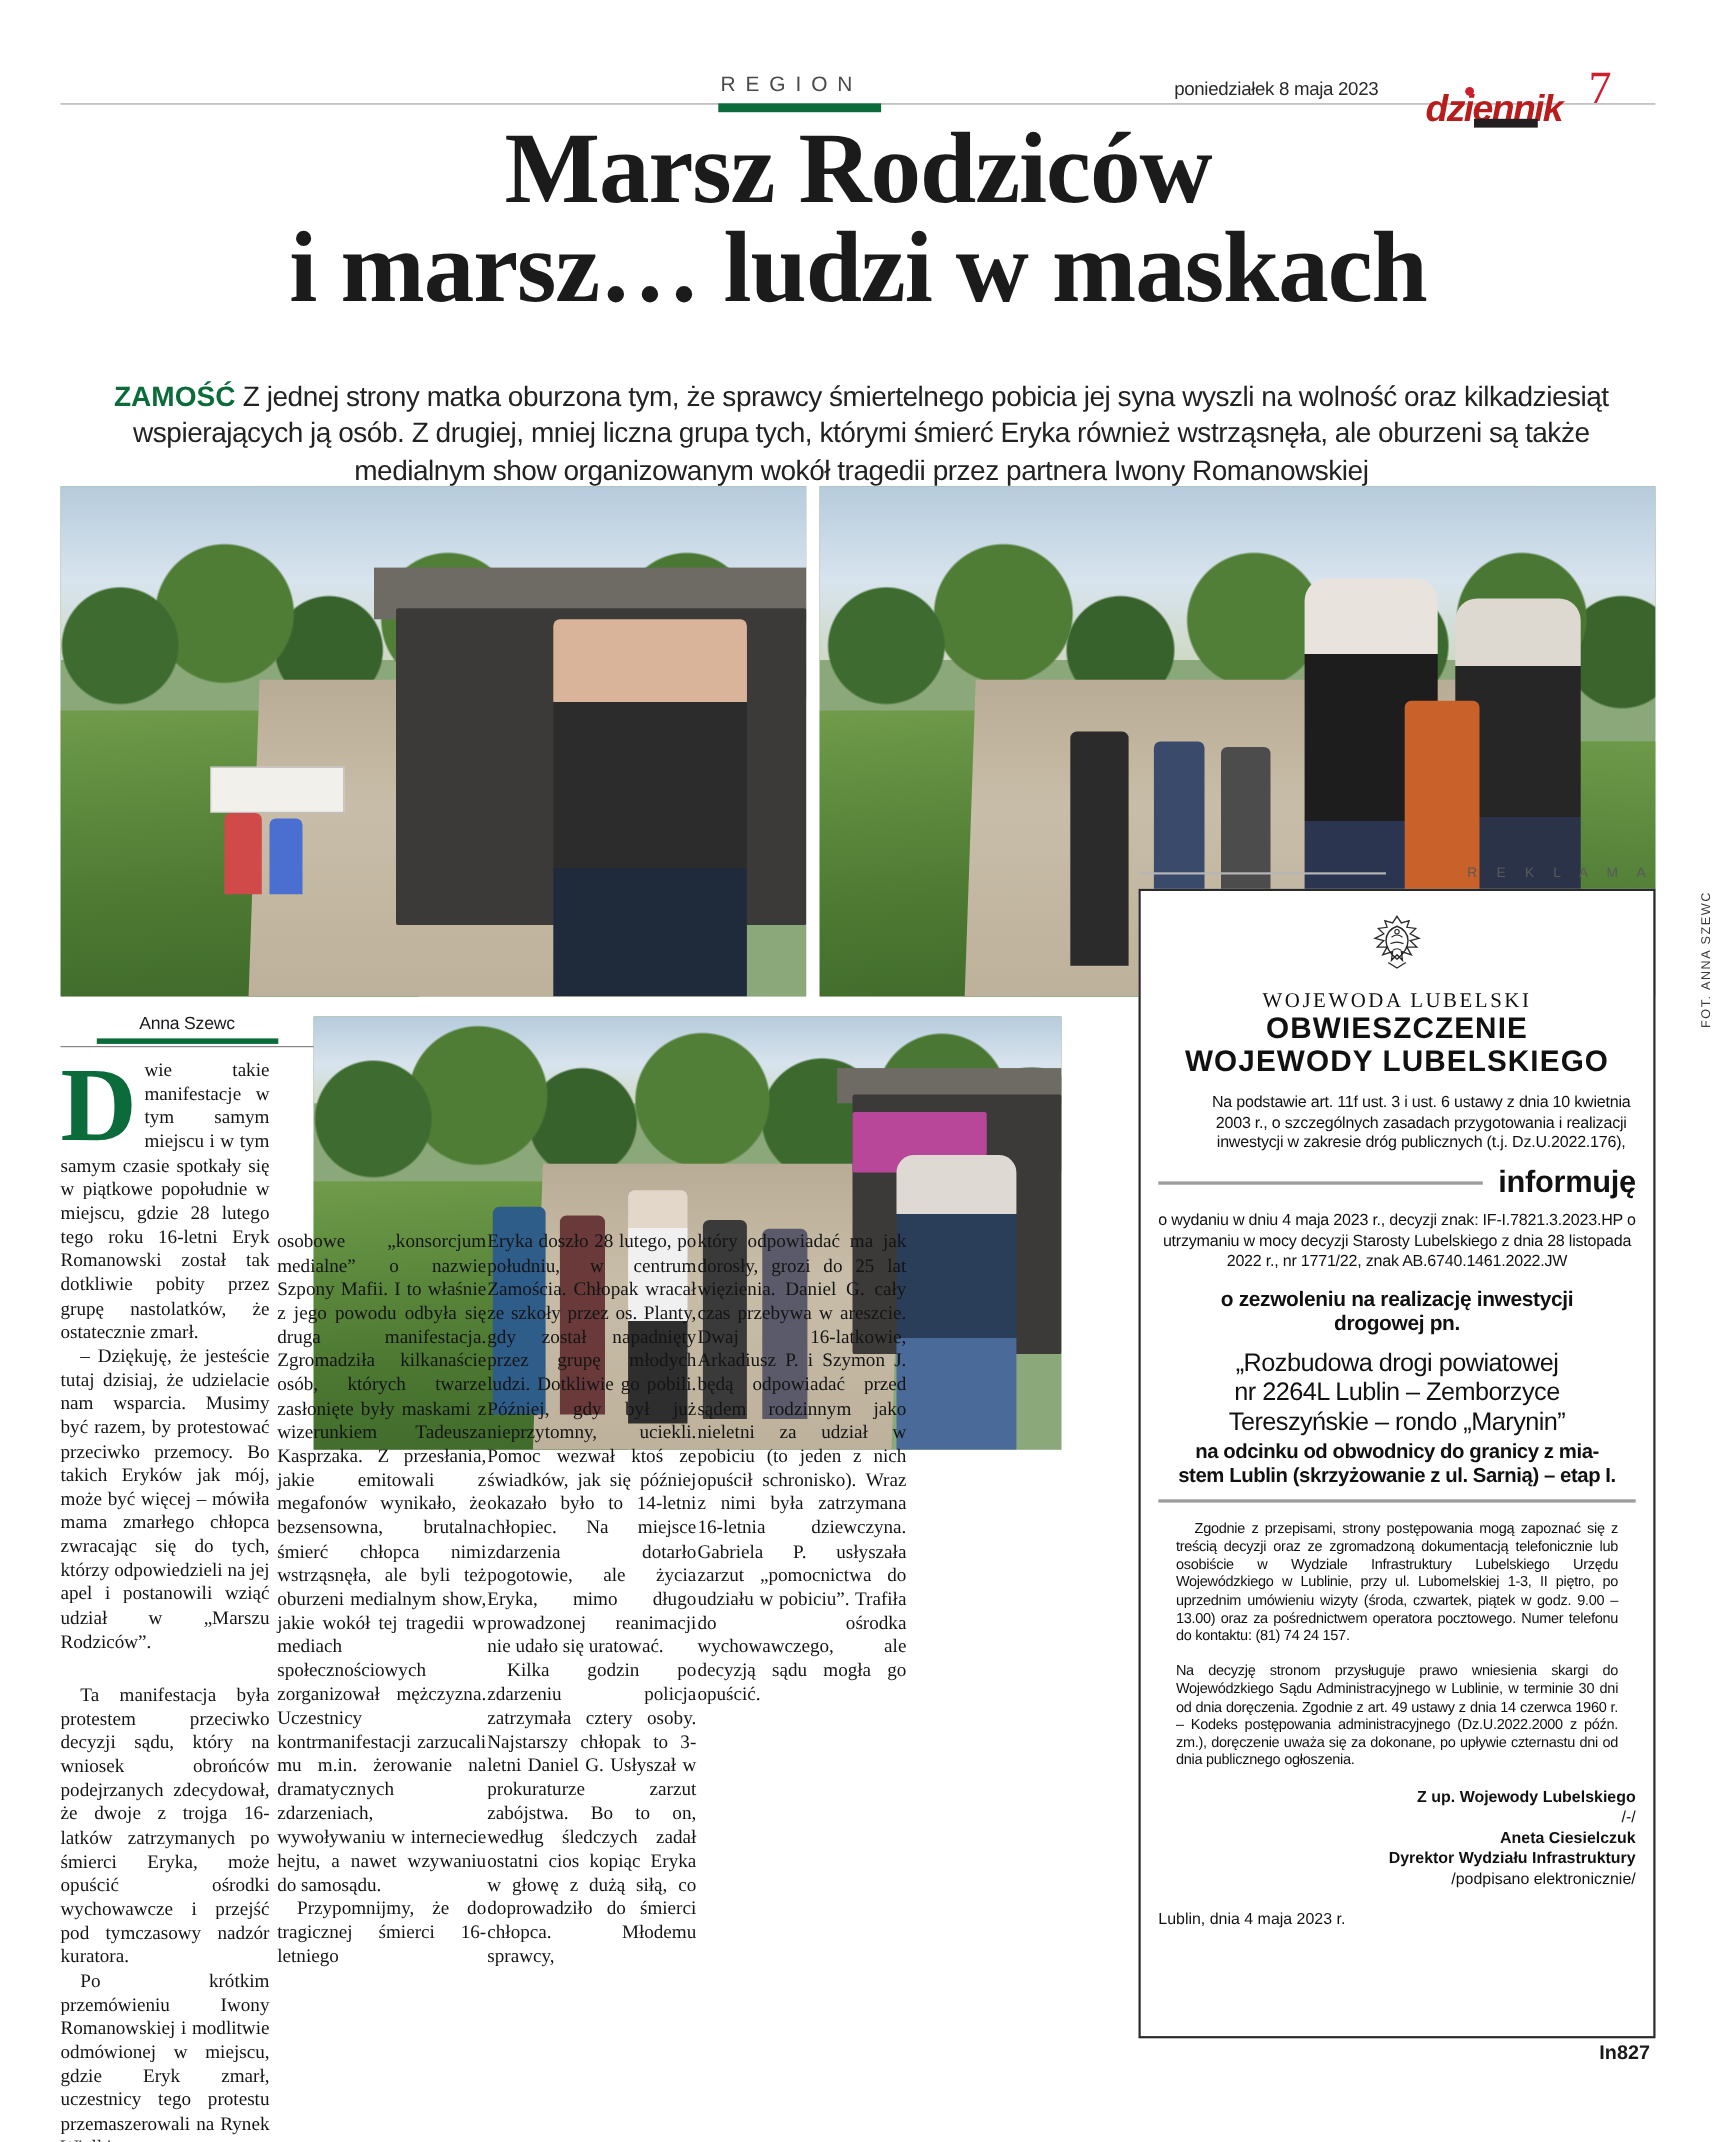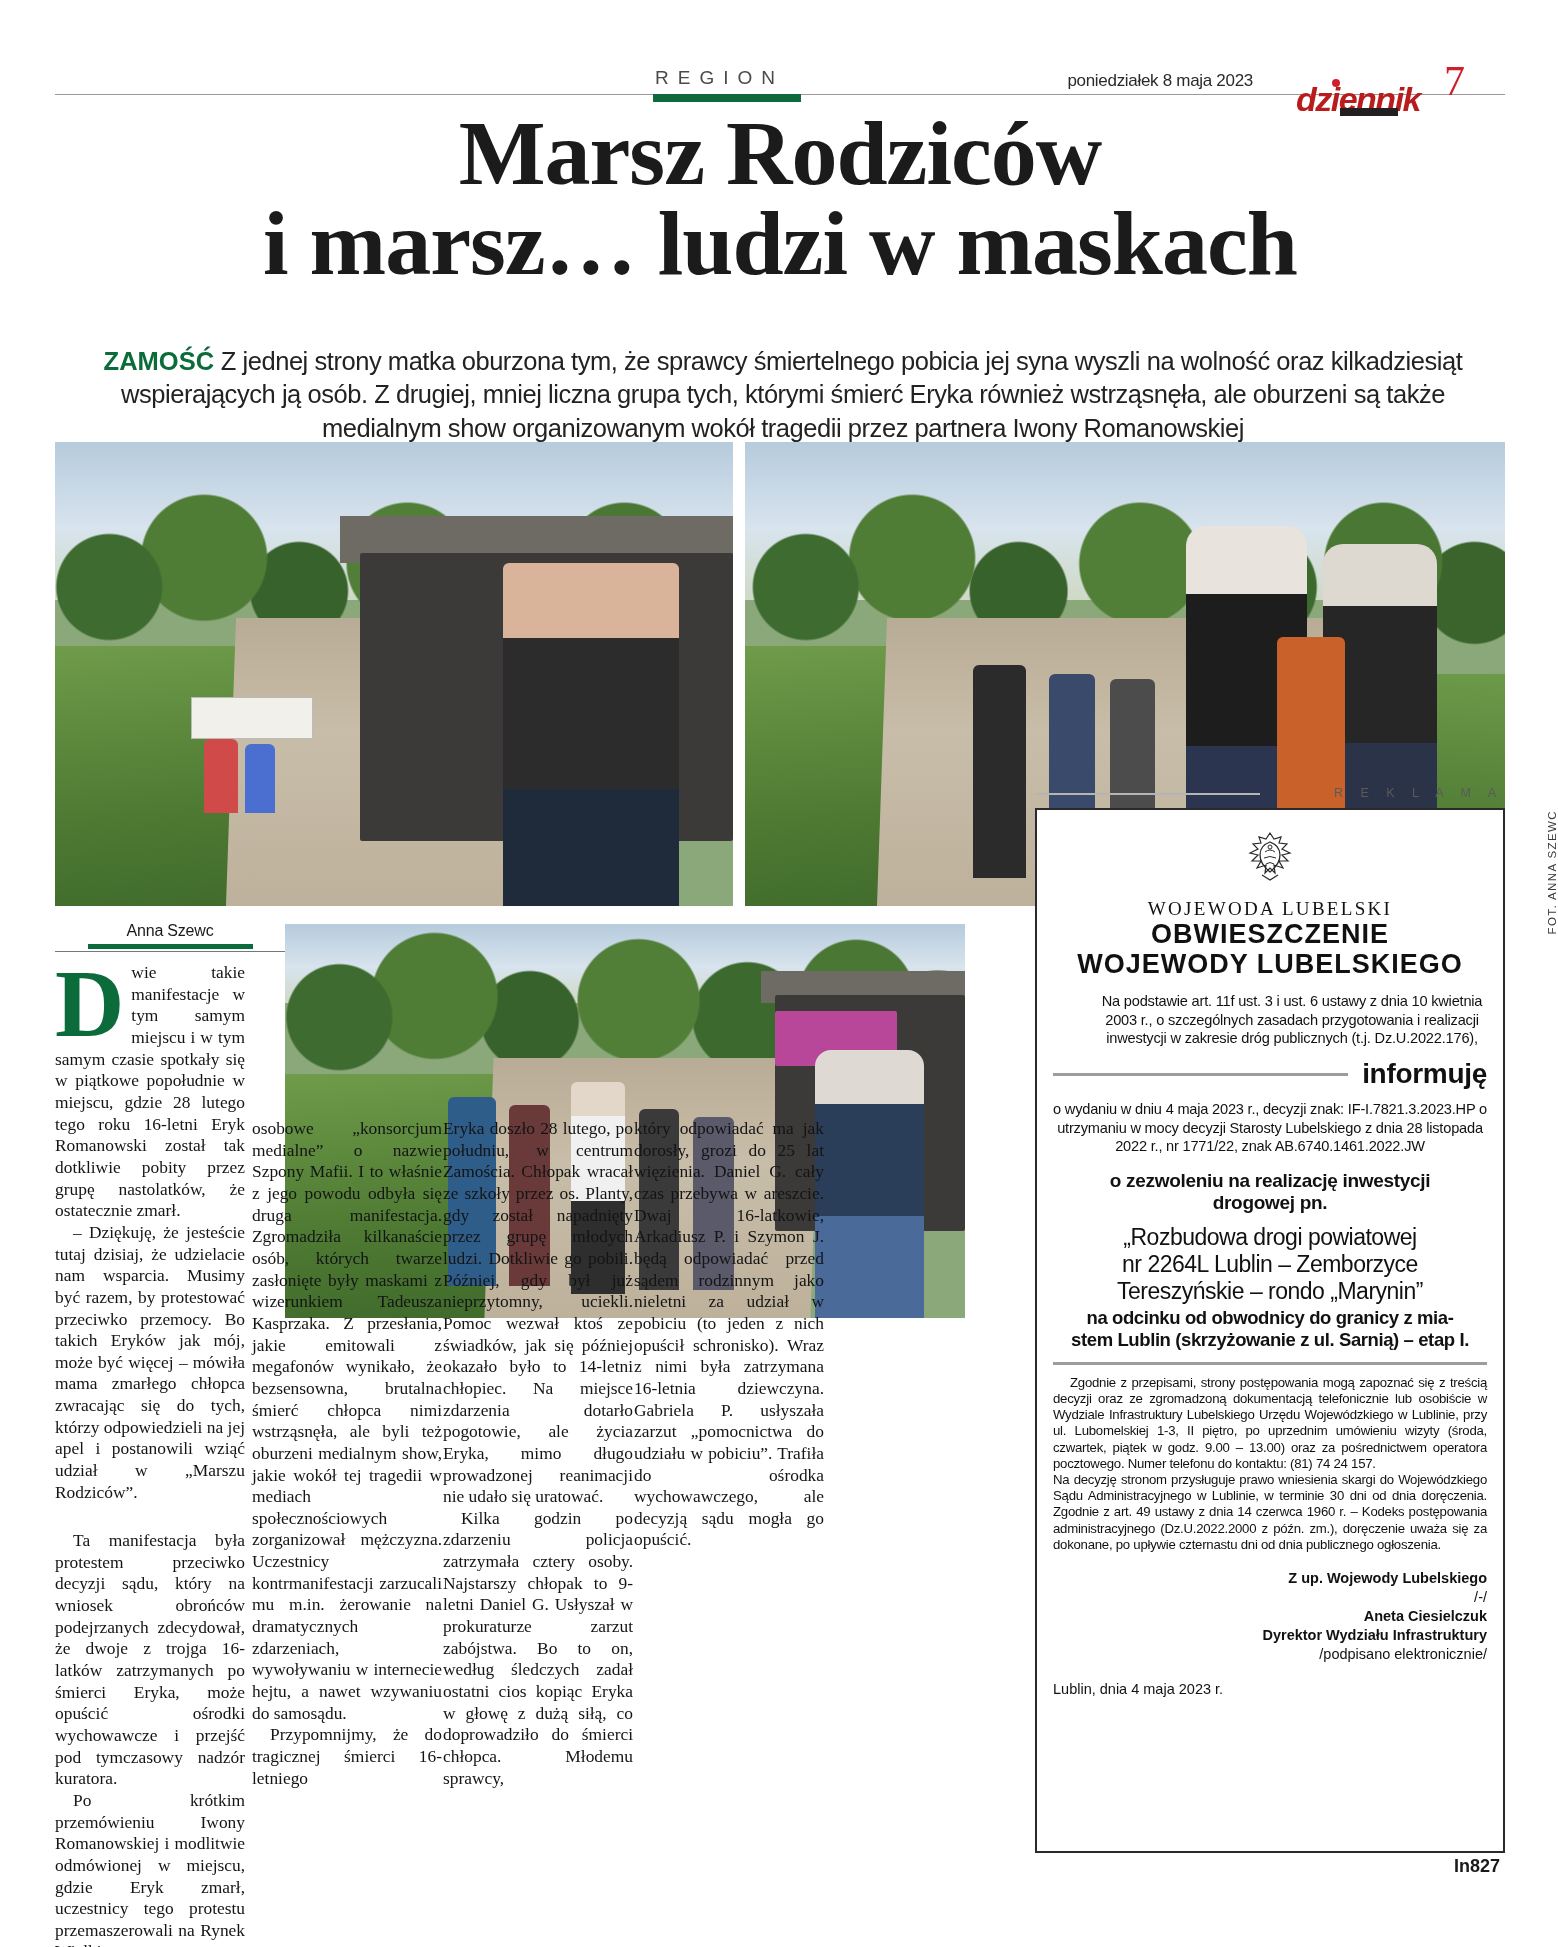--- a/index.html
+++ b/index.html
@@ -222,21 +222,21 @@
   }
   .ad-project-bold {
     text-align:center; font-weight:bold; font-size:18.5px; line-height:1.17;
     margin-top:3px; letter-spacing:-0.4px;
   }
   .ad-sep { height:3px; background:#9d9d9d; margin:11px 0 10px 0; }
   .ad-fine {
     font-size:13.2px; line-height:1.23; text-align:justify;
     letter-spacing:-0.25px;
   }
-  .ad-fine p { margin:0; }
+  .ad-fine p { margin:16px; }
   .ad-fine p.ind { text-indent:17px; }
   .ad-sign {
     text-align:right; margin-top:16px; font-size:14.5px; line-height:1.3;
   }
   .ad-sign .b { font-weight:bold; }
   .ad-sign .slash { font-weight:normal; }
   .ad-date {
     margin-top:18px; font-size:14.5px; text-align:left;
   }
   .ad-code {
@@ -335,21 +335,21 @@
 
   </div>
 
   <div class="col" id="col3">
     <p class="noind"><span>osobowe „konsorcjum medialne” o nazwie Szpony Mafii. I to właśnie z jego powodu odbyła się druga manifestacja. Zgromadziła kilkanaście osób, których twarze zasłonięte były maskami z wizerunkiem Tadeusza Kasprzaka. Z przesłania, jakie emitowali z megafonów wynikało, że bezsensowna, brutalna śmierć chłopca nimi wstrząsnęła, ale byli też oburzeni medialnym show, jakie wokół tej tragedii w mediach społecznościowych zorganizował mężczyzna. Uczestnicy kontrmanifestacji zarzucali mu m.in. żerowanie na dramatycznych zdarzeniach, wywoływaniu w internecie hejtu, a nawet wzywaniu do samosądu.</span></p>
     <p><span>Przypomnijmy, że do tragicznej śmierci 16-letniego</span></p>
   </div>
 
   <div class="col" id="col4">
     <p class="noind"><span>Eryka doszło 28 lutego, po południu, w centrum Zamościa. Chłopak wracał ze szkoły przez os. Planty, gdy został napadnięty przez grupę młodych ludzi. Dotkliwie go pobili. Później, gdy był już nieprzytomny, uciekli. Pomoc wezwał ktoś ze świadków, jak się później okazało było to 14-letni chłopiec. Na miejsce zdarzenia dotarło pogotowie, ale życia Eryka, mimo długo prowadzonej reanimacji nie udało się uratować.</span></p>
-    <p><span>Kilka godzin po zdarzeniu policja zatrzymała cztery osoby. Najstarszy chłopak to 9-letni Daniel G. Usłyszał w prokuraturze zarzut zabójstwa. Bo to on, według śledczych zadał ostatni cios kopiąc Eryka w głowę z dużą siłą, co doprowadziło do śmierci chłopca. Młodemu sprawcy,</span></p>
+    <p><span>Kilka godzin po zdarzeniu policja zatrzymała cztery osoby. Najstarszy chłopak to 3-letni Daniel G. Usłyszał w prokuraturze zarzut zabójstwa. Bo to on, według śledczych zadał ostatni cios kopiąc Eryka w głowę z dużą siłą, co doprowadziło do śmierci chłopca. Młodemu sprawcy,</span></p>
   </div>
 
   <div class="col" id="col5">
     <p class="noind"><span>który odpowiadać ma jak dorosły, grozi do 25 lat więzienia. Daniel G. cały czas przebywa w areszcie. Dwaj 16-latkowie, Arkadiusz P. i Szymon J. będą odpowiadać przed sądem rodzinnym jako nieletni za udział w pobiciu (to jeden z nich opuścił schronisko). Wraz z nimi była zatrzymana 16-letnia dziewczyna. Gabriela P. usłyszała zarzut „pomocnictwa do udziału w pobiciu”. Trafiła do ośrodka wychowawczego, ale decyzją sądu mogła go opuścić.</span></p>
   </div>
 
   <div class="rek-label">R E K L A M A</div>
   <div class="rek-rule"></div>
 
   <div class="advert">

